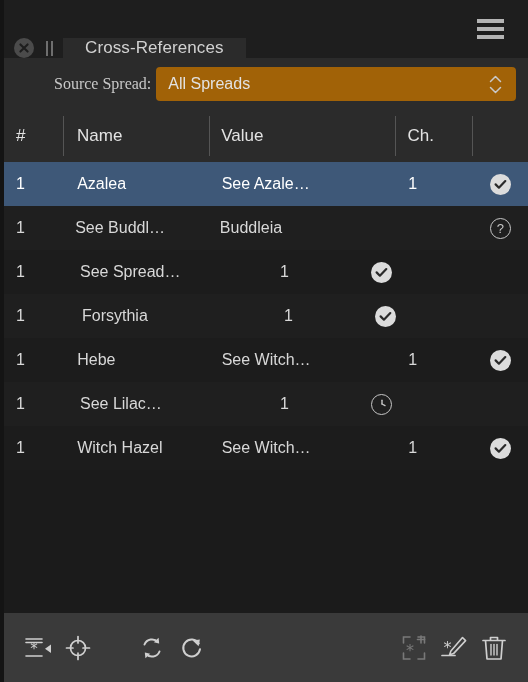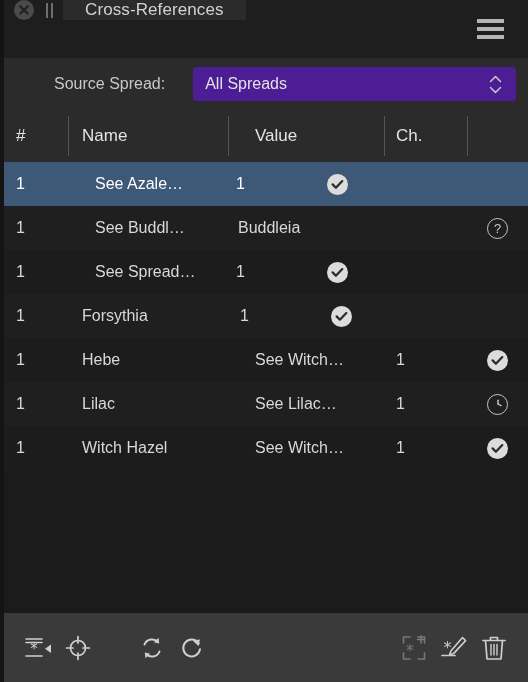--- a/index.html
+++ b/index.html
@@ -24,21 +24,21 @@
     border-left: 4px solid #141414;
     display: flex;
     flex-direction: column;
   }
 
   
   .titlebar {
     height: 58px;
     background: #1e1e1e;
     display: flex;
-    align-items: flex-start;
+    align-items: flex-end;
     flex: 0 0 auto;
     position: relative;
   }
   .tb-left {
     display: flex;
     align-items: center;
     padding-left: 10px;
     gap: 12px;
     background: #1e1e1e;
   }
@@ -104,27 +104,28 @@
     background: #2b2b2b;
     display: flex;
     align-items: center;
     padding: 0 12px 0 0;
     flex: 0 0 auto;
   }
   .filter-label {
     color: #c8c8c8;
     font-size: 16px;
     padding-left: 50px;
-    padding-right: 28px;
+    padding-right: 5px;
     white-space: nowrap;
+    font-family: Liberation Serif, serif;
   }
   .combo {
     flex: 1 1 auto;
     height: 34px;
-    background: #4c1d95;
+    background: #a16207;
     border-radius: 4px;
     display: flex;
     align-items: center;
     padding: 0 10px 0 12px;
     cursor: pointer;
     position: relative;
     gap: 16px;
   }
   .combo-value {
     color: #e2e2e2;
@@ -170,22 +171,22 @@
     content: "";
     position: absolute;
     left: 0;
     top: 6px;
     bottom: 6px;
     width: 1px;
     background: #555;
   }
   .c-num   { width: 64px;  padding-left: 12px; }
   .c-name  { width: 160px; padding-left: 14px; }
-  .c-value { width: 156px; padding-left: 27px; }
-  .c-ch    { width: 83px;  padding-left: 12px; }
+  .c-value { width: 156px; padding-left: 12px; }
+  .c-ch    { width: 83px;  padding-left: 12px; margin-left: 44px; }
   .c-st    { width: 61px;  padding-left: 12px; }
 
   .row {
     height: 44px;
     display: flex;
     align-items: center;
     cursor: pointer;
     background: #1c1c1c;
   }
   .row.alt { background: #1f1f1f; }
@@ -294,20 +295,21 @@
     <div class="thead">
       <div class="th c-num">#</div>
       <div class="th c-name">Name</div>
       <div class="th c-value">Value</div>
       <div class="th c-ch">Ch.</div>
       <div class="th c-st"></div>
     </div>
     <div id="rows">
         <div class="row selected">
           <div class="cell c-num">1</div>
+          <div class="cell c-name">Azalea</div>
           <div class="cell c-value">See Azale…</div>
           <div class="cell c-ch">1</div>
           <div class="cell c-st">
             <span class="icon-check">
               <svg width="13" height="11" viewBox="0 0 13 11">
                 <path d="M1.6 5.4 L4.9 8.7 L11.3 2.1" fill="none" stroke="#2a2a2a" stroke-width="2.2" stroke-linecap="round" stroke-linejoin="round"></path>
               </svg>
             </span>
           </div>
         </div>
@@ -352,21 +354,20 @@
           <div class="cell c-st">
             <span class="icon-check">
               <svg width="13" height="11" viewBox="0 0 13 11">
                 <path d="M1.6 5.4 L4.9 8.7 L11.3 2.1" fill="none" stroke="#2a2a2a" stroke-width="2.2" stroke-linecap="round" stroke-linejoin="round"></path>
               </svg>
             </span>
           </div>
         </div>
         <div class="row alt">
           <div class="cell c-num">1</div>
-          <div class="cell c-name">Lilac</div>
           <div class="cell c-value">See Lilac…</div>
           <div class="cell c-ch">1</div>
           <div class="cell c-st">
             <span class="icon-ring">
               <svg width="12" height="12" viewBox="0 0 12 12">
                 <g stroke="#c6c6c6" stroke-width="1.4" stroke-linecap="round">
                   <line x1="6" y1="6" x2="6" y2="2.2"></line>
                   <line x1="6" y1="6" x2="9" y2="7.6"></line>
                 </g>
               </svg>

